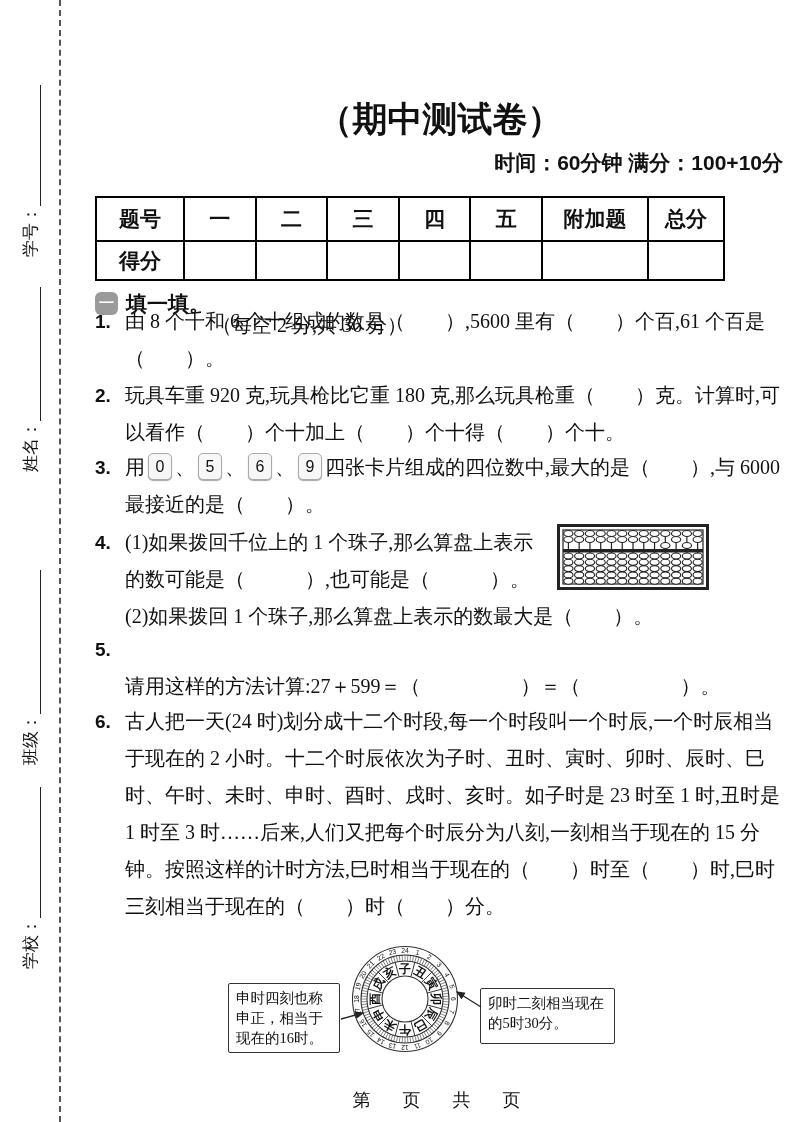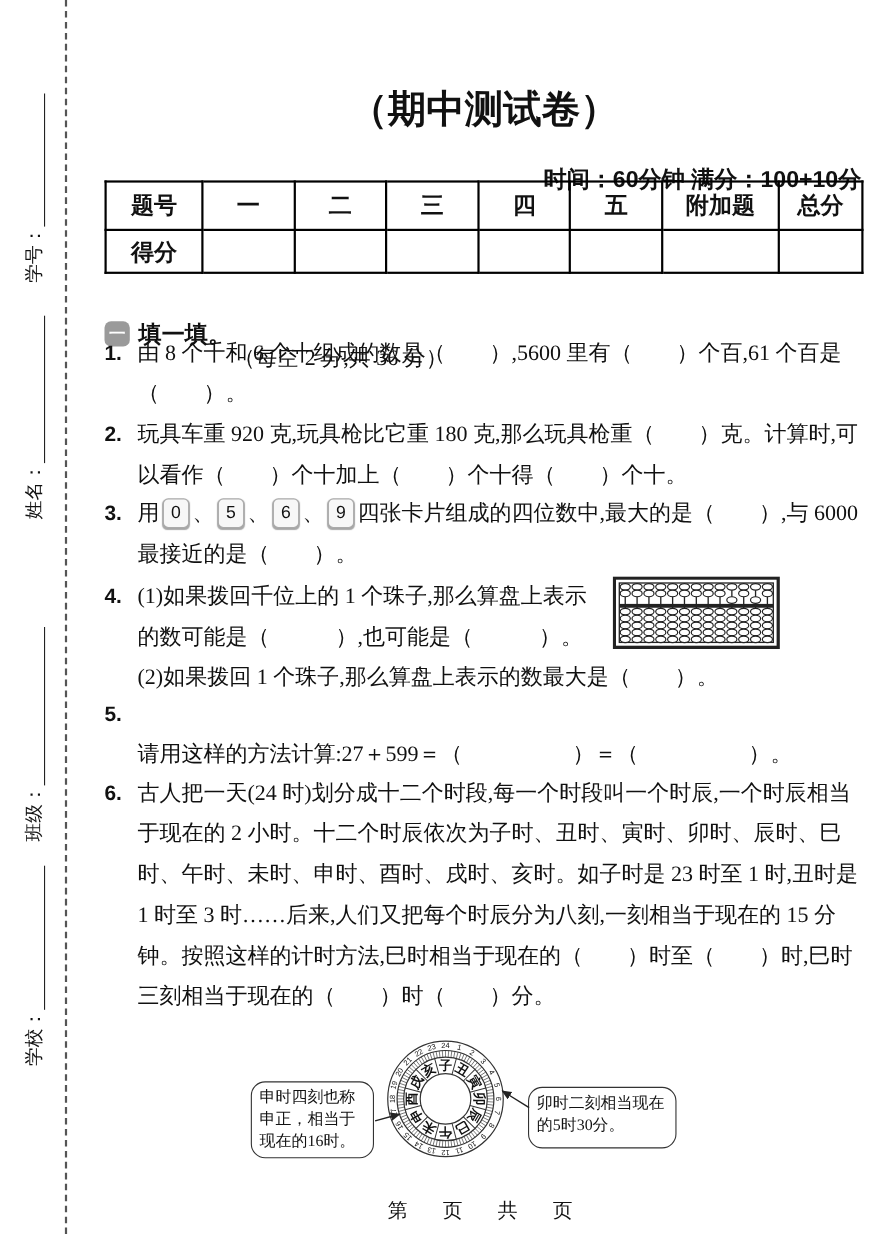--- a/index.html
+++ b/index.html
@@ -21,29 +21,29 @@
   .s2 { top:287px; height:185px; } .s2 .rot { width:185px; }
   .s3 { top:570px; height:195px; } .s3 .rot { width:195px; }
   .s4 { top:787px; height:182px; } .s4 .rot { width:182px; }
 
   
   .main { position:absolute; left:95px; top:0; width:690px; height:1122px; }
 
   .title    { position:absolute; top:18px; width:100%; text-align:center;
               font-family:"Liberation Sans", sans-serif; font-weight:bold;
               font-size:40px; letter-spacing:0.5px; }
-  .subtitle { position:absolute; top:76px; width:100%; text-align:center;
+  .subtitle { position:absolute; top:96px; width:100%; text-align:center;
               font-family:"Liberation Sans", sans-serif; font-weight:bold;
               font-size:35px; }
   .info     { position:absolute; top:149px; right:2px;
               font-family:"Liberation Sans", sans-serif; font-weight:bold;
               font-size:21px; }
 
   
-  .score-table { position:absolute; top:164px; left:0; width:690px;
+  .score-table { position:absolute; top:196px; left:0; width:630px;
                  border-collapse:collapse; table-layout:fixed; }
   .score-table td { border:2px solid #000; text-align:center;
                     font-family:"Liberation Sans", sans-serif;
                     font-weight:bold; font-size:21px; }
   .score-table tr:first-child td { height:44px; }
   .score-table tr:last-child  td { height:39px; }
   .score-table col.c0 { width:88px; } .score-table col.c6 { width:106px; }
   .score-table col.c7 { width:76px; }
 
   
@@ -70,21 +70,21 @@
   .card { display:inline-block; min-width:24px; text-align:center;
           border:1.5px solid #aaa; border-radius:5px; background:#f7f7f7;
           box-shadow:0 1px 1px rgba(0,0,0,.35);
           font-family:"Liberation Sans", sans-serif; font-size:16px;
           line-height:25px; padding:0 4px; margin:0 3px; vertical-align:2px; }
 
   .abacus { float:right; margin:0 76px 6px 8px; }
 
   
   .diagram { position:absolute; top:936px; left:0; width:690px; height:152px; }
-  .callout { position:absolute; border:1.6px solid #333; border-radius:13px;
+  .callout { position:absolute; border:1.6px solid #333; border-radius:2px;
              background:#fff; font-size:14.5px; line-height:20px;
              padding:4px 7px; }
   .callout-left  { left:133px; top:47px;  width:112px; height:70px; }
   .callout-right { left:385px; top:52px;  width:135px; height:56px; }
   .clock-wrap { position:absolute; left:253px; top:6px; }
   .arrows { position:absolute; left:0; top:0; pointer-events:none; }
 
   .footer { position:absolute; top:1088px; width:100%; text-align:center;
             font-family:Liberation Sans, sans-serif; font-size:18px;
             letter-spacing:7px; }

